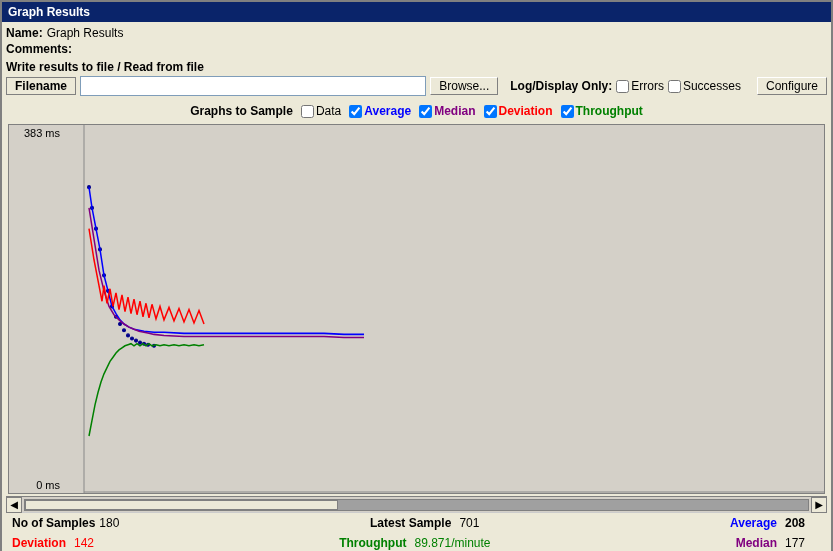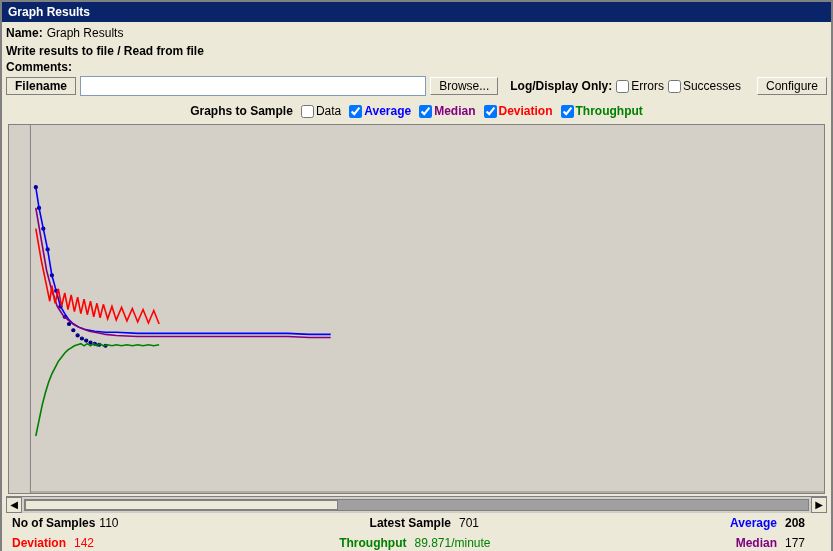--- a/index.html
+++ b/index.html
@@ -58,25 +58,25 @@
     <span>Graph Results</span>
   </div>
   <div class="content">
 
     <div class="form-row">
       <span class="form-label">Name:</span>
       <span class="form-value">Graph Results</span>
     </div>
 
     <div class="form-row">
+      <span class="form-label">Comments:</span>
+    </div>
+
+    <div class="form-row">
       <span class="section-label">Write results to file / Read from file</span>
-    </div>
-
-    <div class="form-row">
-      <span class="form-label">Comments:</span>
     </div>
 
     <div style="display:flex; align-items:center; gap:4px; margin-bottom:4px;">
       <span class="filename-label">Filename</span>
       <input type="text" class="filename-input" style="width: 230px;">
       <button class="browse-btn">Browse...</button>
       <span class="log-label" style="margin-left:8px;">Log/Display Only:</span>
       <label class="checkbox-item">
         <input type="checkbox" style="">
         <span>Errors</span>
@@ -106,20 +106,24 @@
         <input type="checkbox" checked="" style="">
         <span class="check-red">Deviation</span>
       </label>
       <label class="check-item">
         <input type="checkbox" checked="" style="">
         <span class="check-green">Throughput</span>
       </label>
     </div>
 
     <div class="chart-container">
+      <div class="y-axis">
+        <span class="y-label-top">383 ms</span>
+        <span class="y-label-bottom">0 ms</span>
+      </div>
       <div class="chart-area">
 
         <svg class="chart-svg" viewBox="0 0 760 355" preserveAspectRatio="none">
 
           <line x1="20" y1="0" x2="20" y2="355" stroke="#888" stroke-width="1"></line>
           <line x1="20" y1="354" x2="760" y2="354" stroke="#888" stroke-width="1"></line>
 
           <g stroke="#00008b" fill="#00008b">
             <circle cx="25" cy="60" r="1.5"></circle>
             <circle cx="28" cy="80" r="1.5"></circle>
@@ -155,21 +159,21 @@
       <div class="scroll-left-btn">◀</div>
       <div class="scrollbar-track">
         <div class="scrollbar-thumb"></div>
       </div>
       <div class="scroll-right-btn">▶</div>
     </div>
 
     <div style="display:flex; align-items:center; padding:3px 6px; background:#ece9d8; border-top:1px solid #ccc; gap:0;">
       <div class="stat-item">
         <span class="stat-label">No of Samples</span>
-        <span class="stat-value">110</span>
+        <span class="stat-value">180</span>
       </div>
       <div style="flex:1;"></div>
       <div class="stat-item">
         <span class="stat-label">Latest Sample</span>
         <span class="stat-value" style="margin-left:4px;">701</span>
       </div>
       <div style="flex:1;"></div>
       <div class="stat-item">
         <span class="stat-label stat-value-blue">Average</span>
         <span class="stat-value" style="margin-left:4px;font-weight:bold;">208</span>

